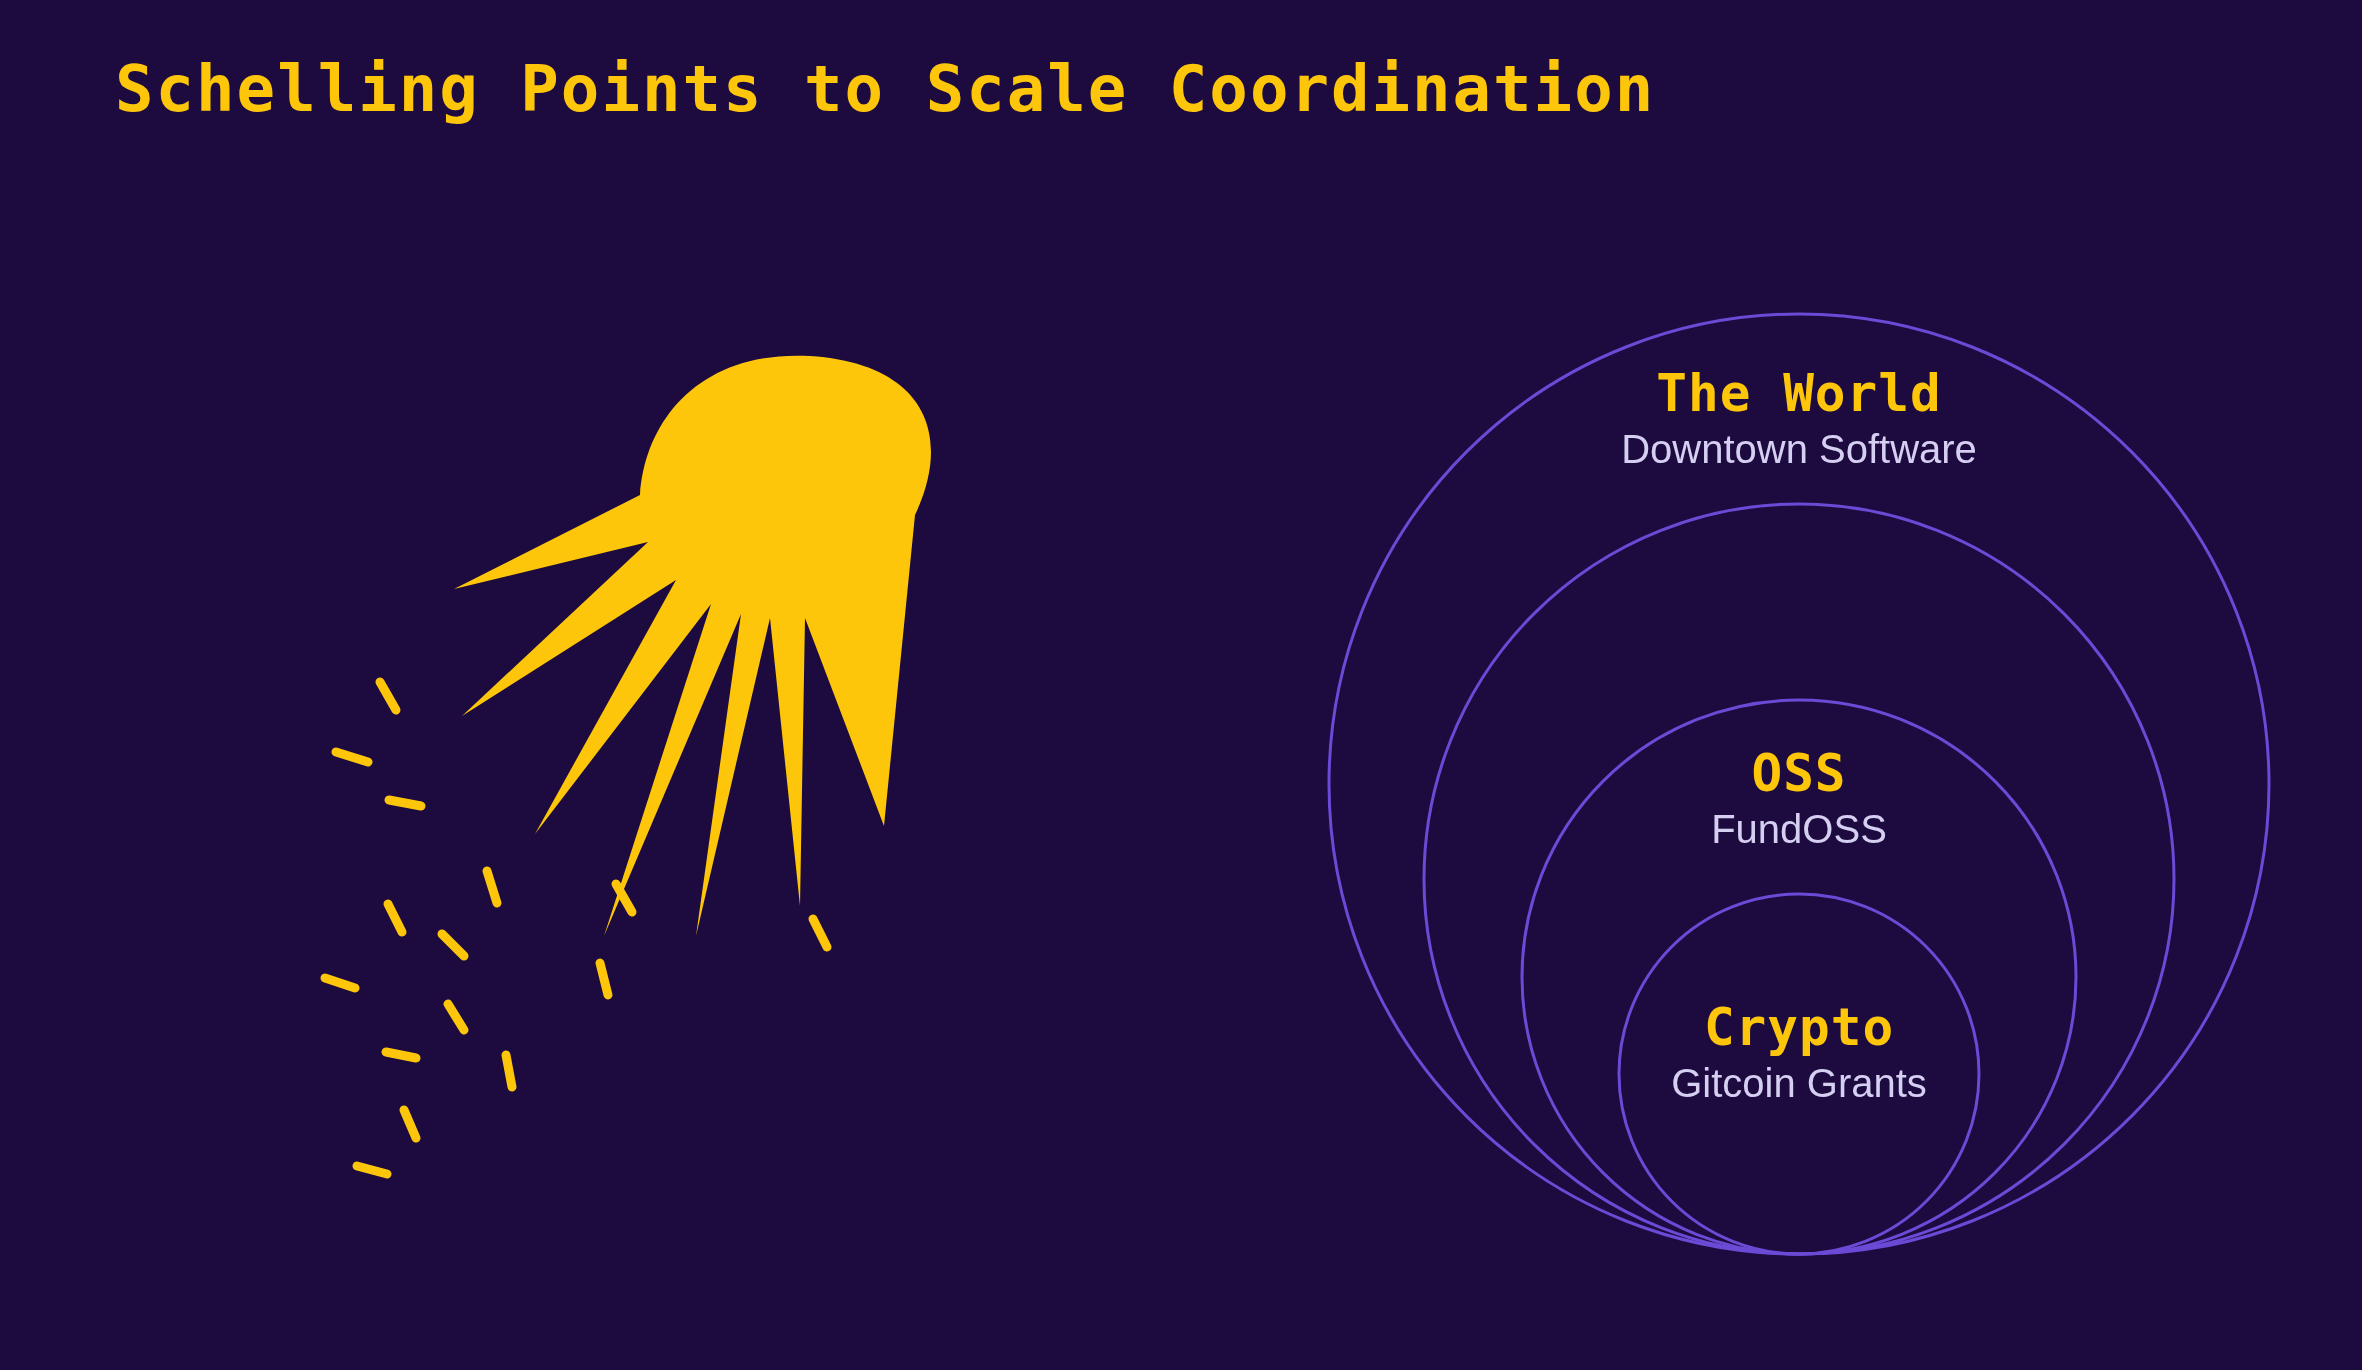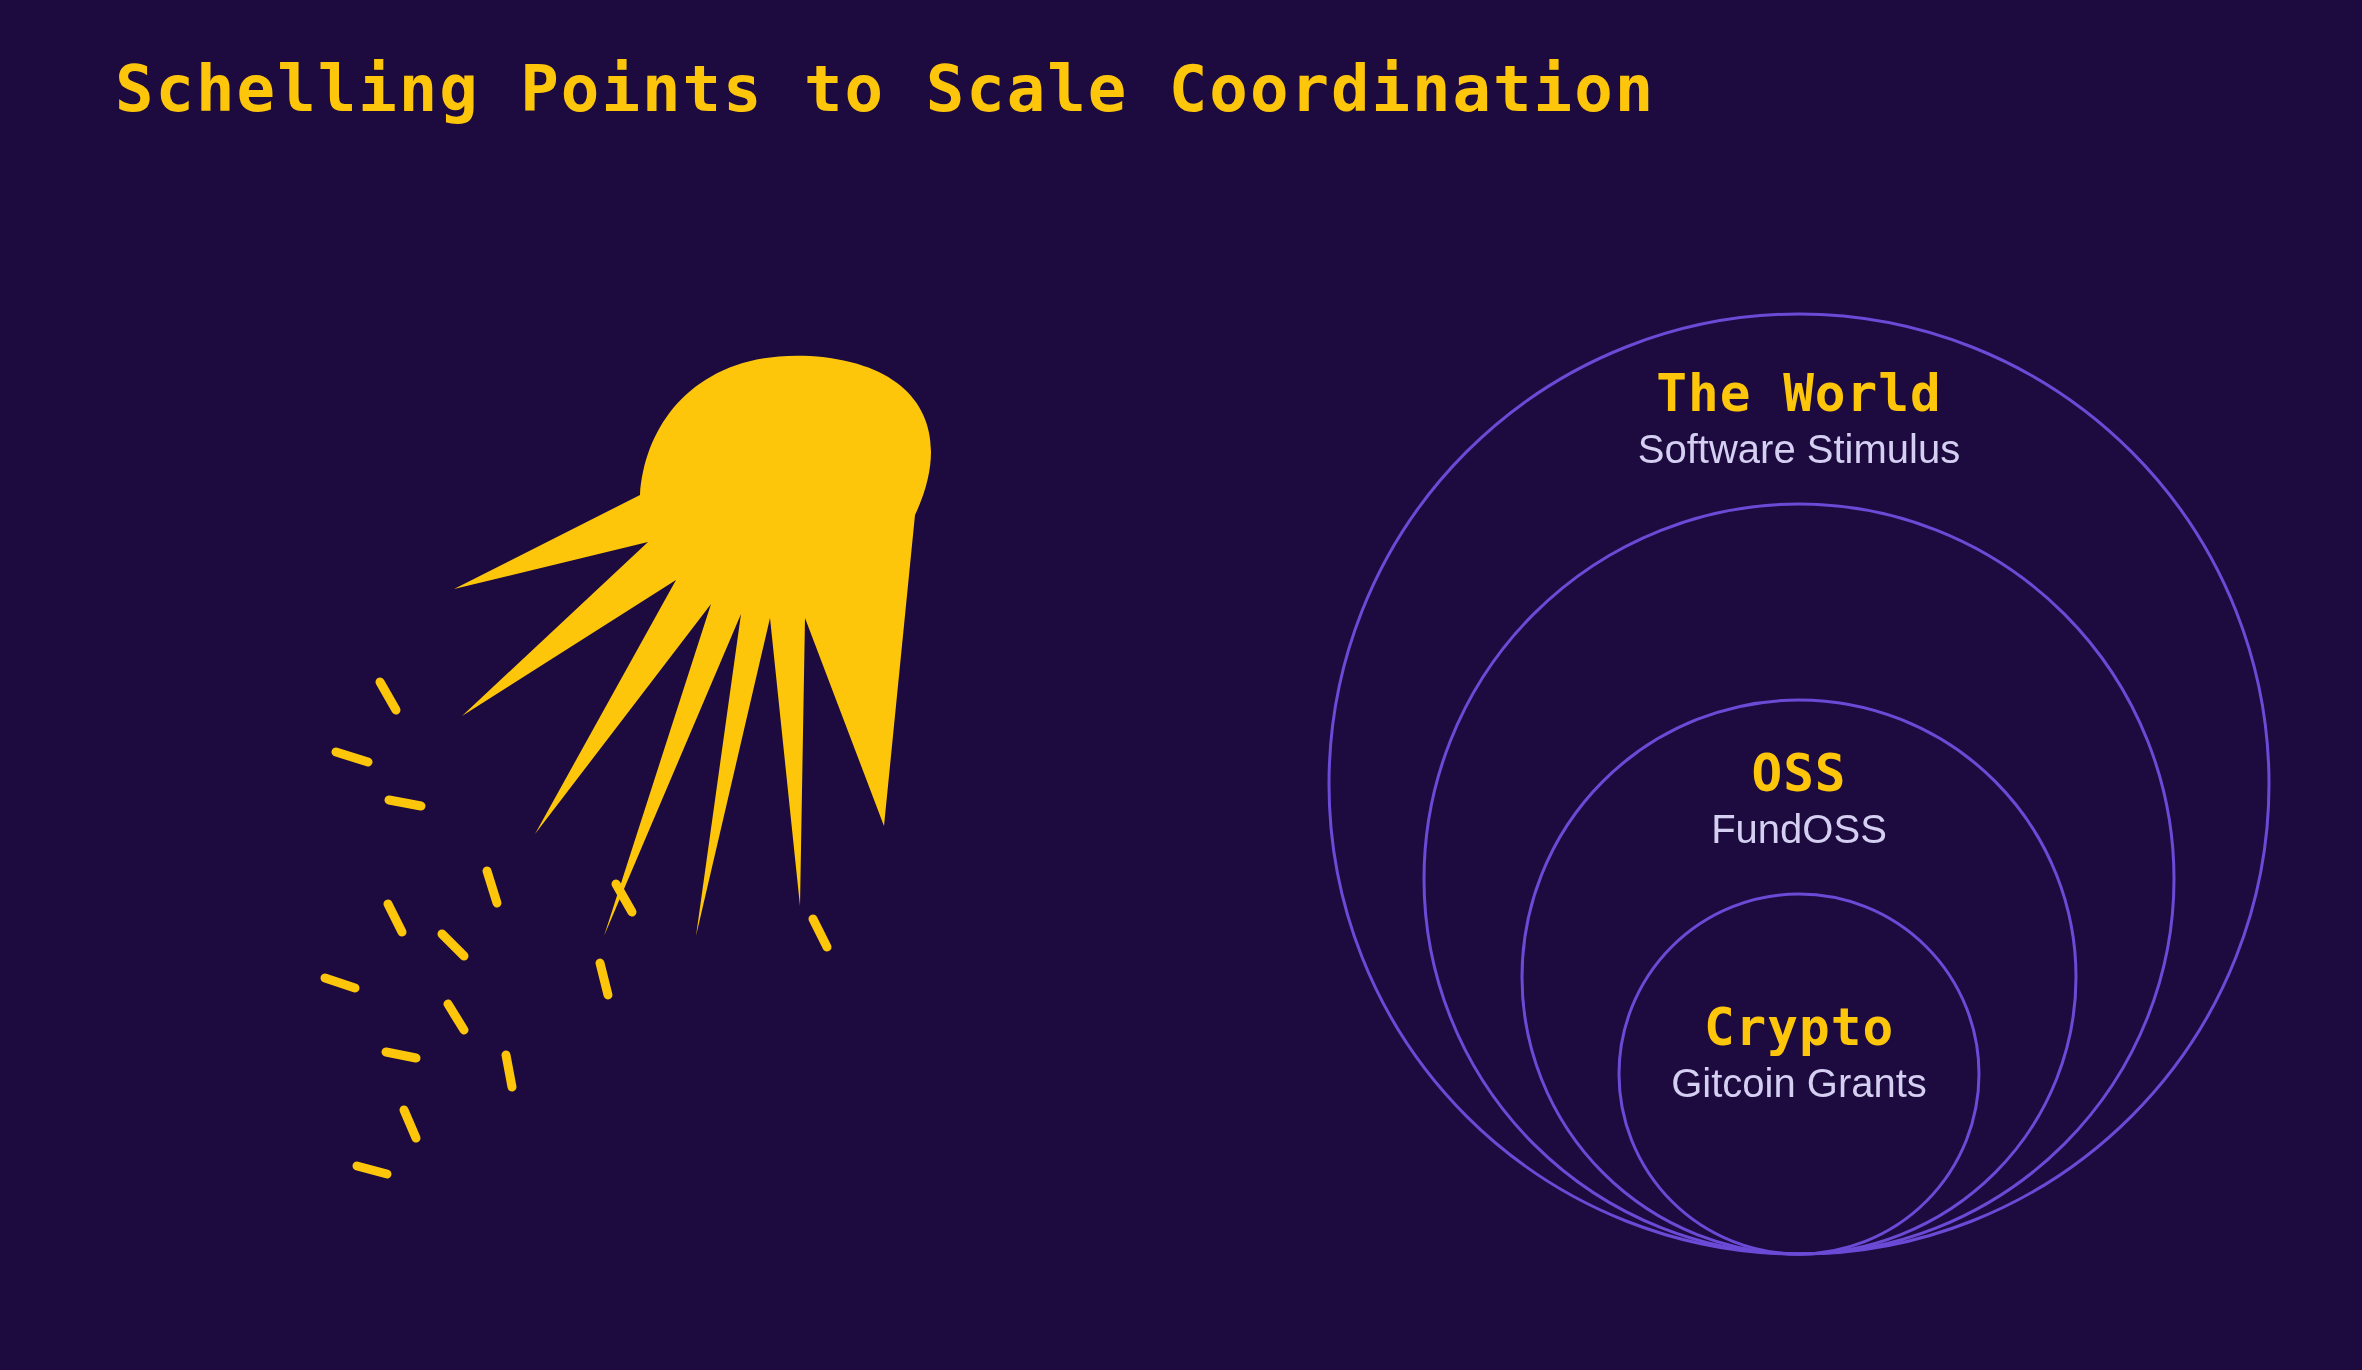--- a/index.html
+++ b/index.html
@@ -113,21 +113,21 @@
       <line x1="404" y1="1110" x2="416" y2="1138"></line>
       <line x1="357" y1="1166" x2="387" y2="1174"></line>
       <line x1="600" y1="963" x2="608" y2="995"></line>
       <line x1="616" y1="884" x2="632" y2="912"></line>
       <line x1="813" y1="919" x2="827" y2="947"></line>
     </g>
   </svg>
 
   <div class="ring-label ring-0">
     <span class="main">The World</span>
-    <span class="sub">Software Stimulus</span>
+    <span class="sub">Downtown Software</span>
   </div>
 
 
   <div class="ring-label ring-2">
     <span class="main">OSS</span>
     <span class="sub">FundOSS</span>
   </div>
 
   <div class="ring-label ring-3">
     <span class="main">Crypto</span>

